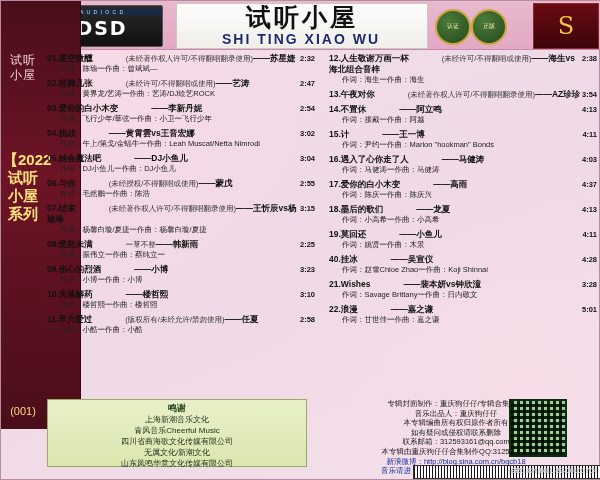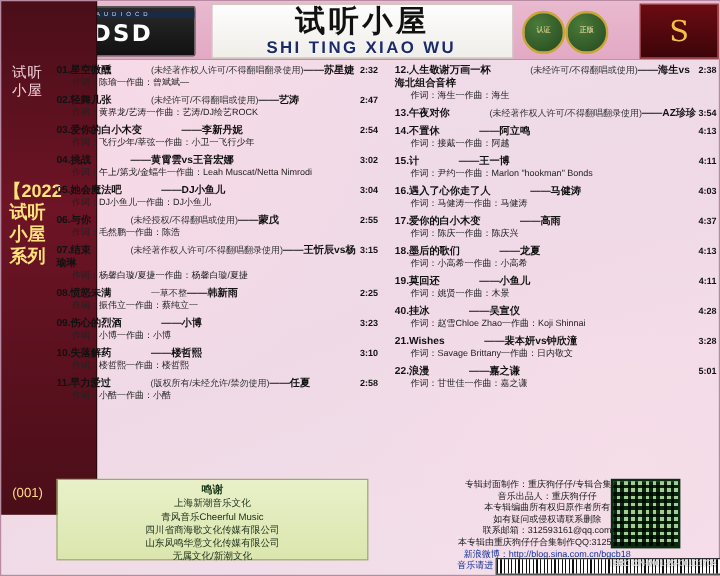--- a/index.html
+++ b/index.html
@@ -286,22 +286,22 @@
 
     </div>
   </div>
 
   <div class="bottom">
     <div class="b-left">
       <div class="bl-title">鸣谢</div>
       <div class="bl-row">上海新潮音乐文化</div>
       <div class="bl-row">青风音乐Cheerful Music</div>
       <div class="bl-row">四川省商海歌文化传媒有限公司</div>
+      <div class="bl-row">无属文化/新潮文化</div>
       <div class="bl-row">山东凤鸣华意文化传媒有限公司</div>
-      <div class="bl-row">无属文化/新潮文化</div>
     </div>
 
     <div class="b-right">
       <div class="br-row center">专辑封面制作：重庆狗仔仔/专辑合集制作</div>
       <div class="br-row center">音乐出品人：重庆狗仔仔</div>
       <div class="br-row center">本专辑编曲所有权归原作者所有</div>
       <div class="br-row center">如有疑问或侵权请联系删除</div>
       <div class="br-row center">联系邮箱：312593161@qq.com</div>
       <div class="br-row center">本专辑由重庆狗仔仔合集制作QQ:312593161</div>
       <div class="br-row center blue">新浪微博：http://blog.sina.com.cn/bgcb18</div>

